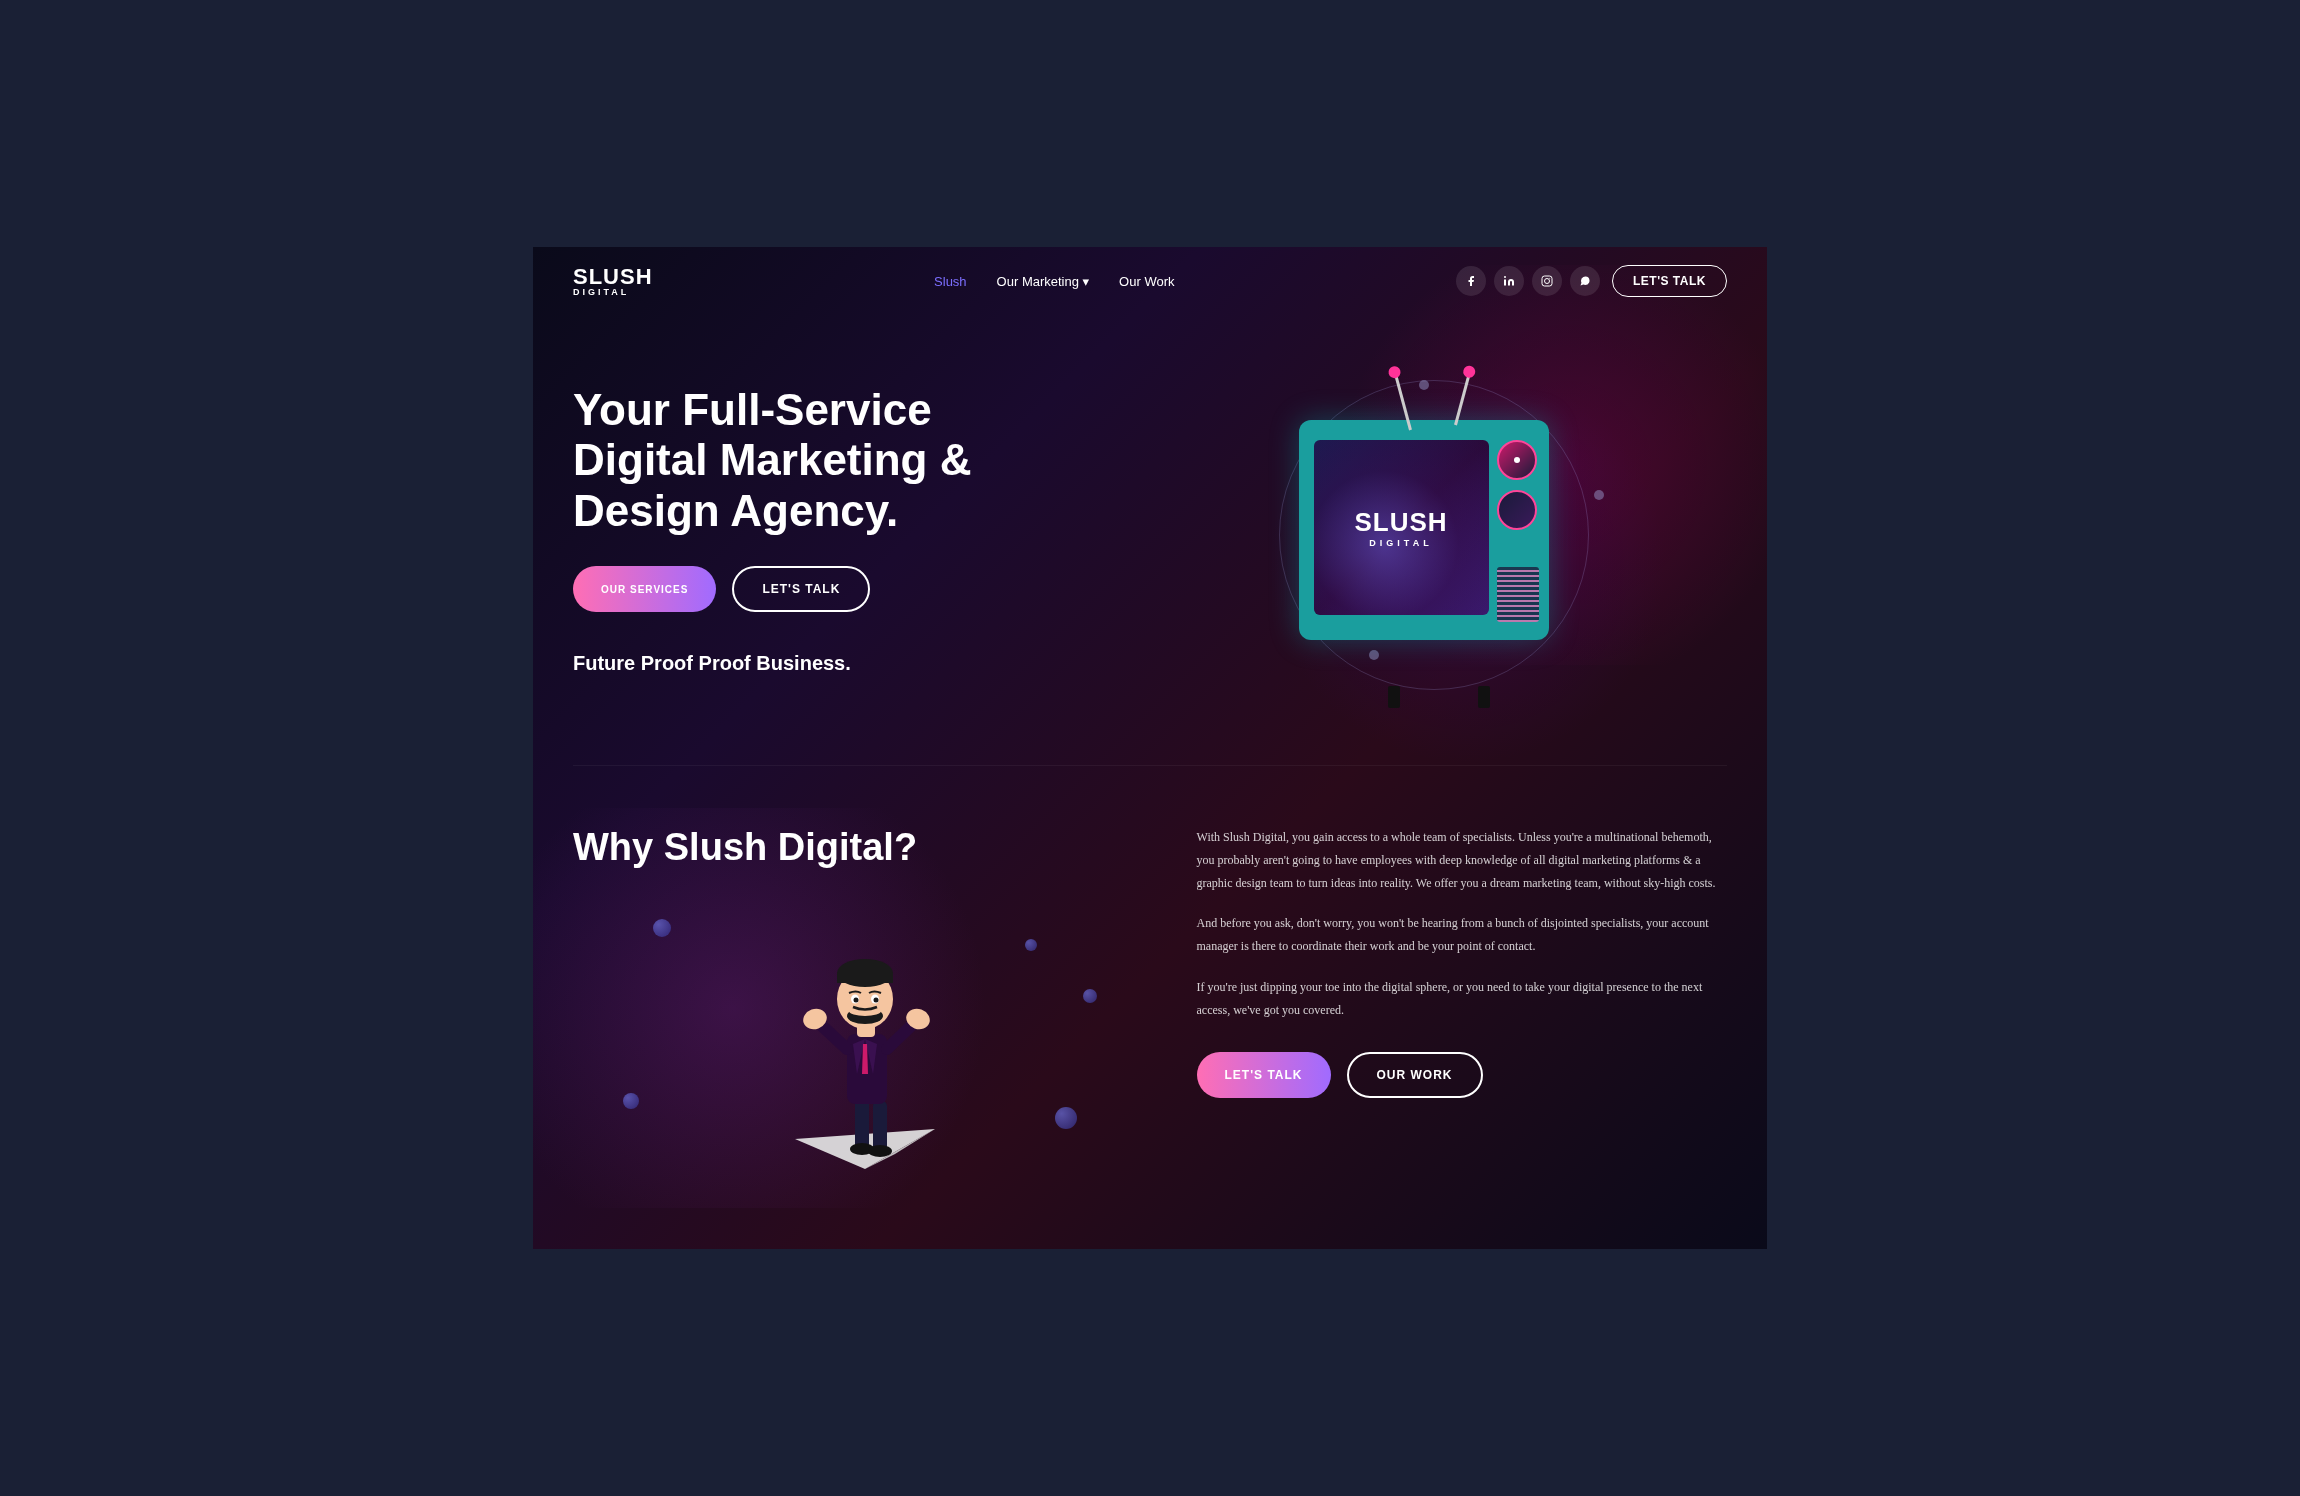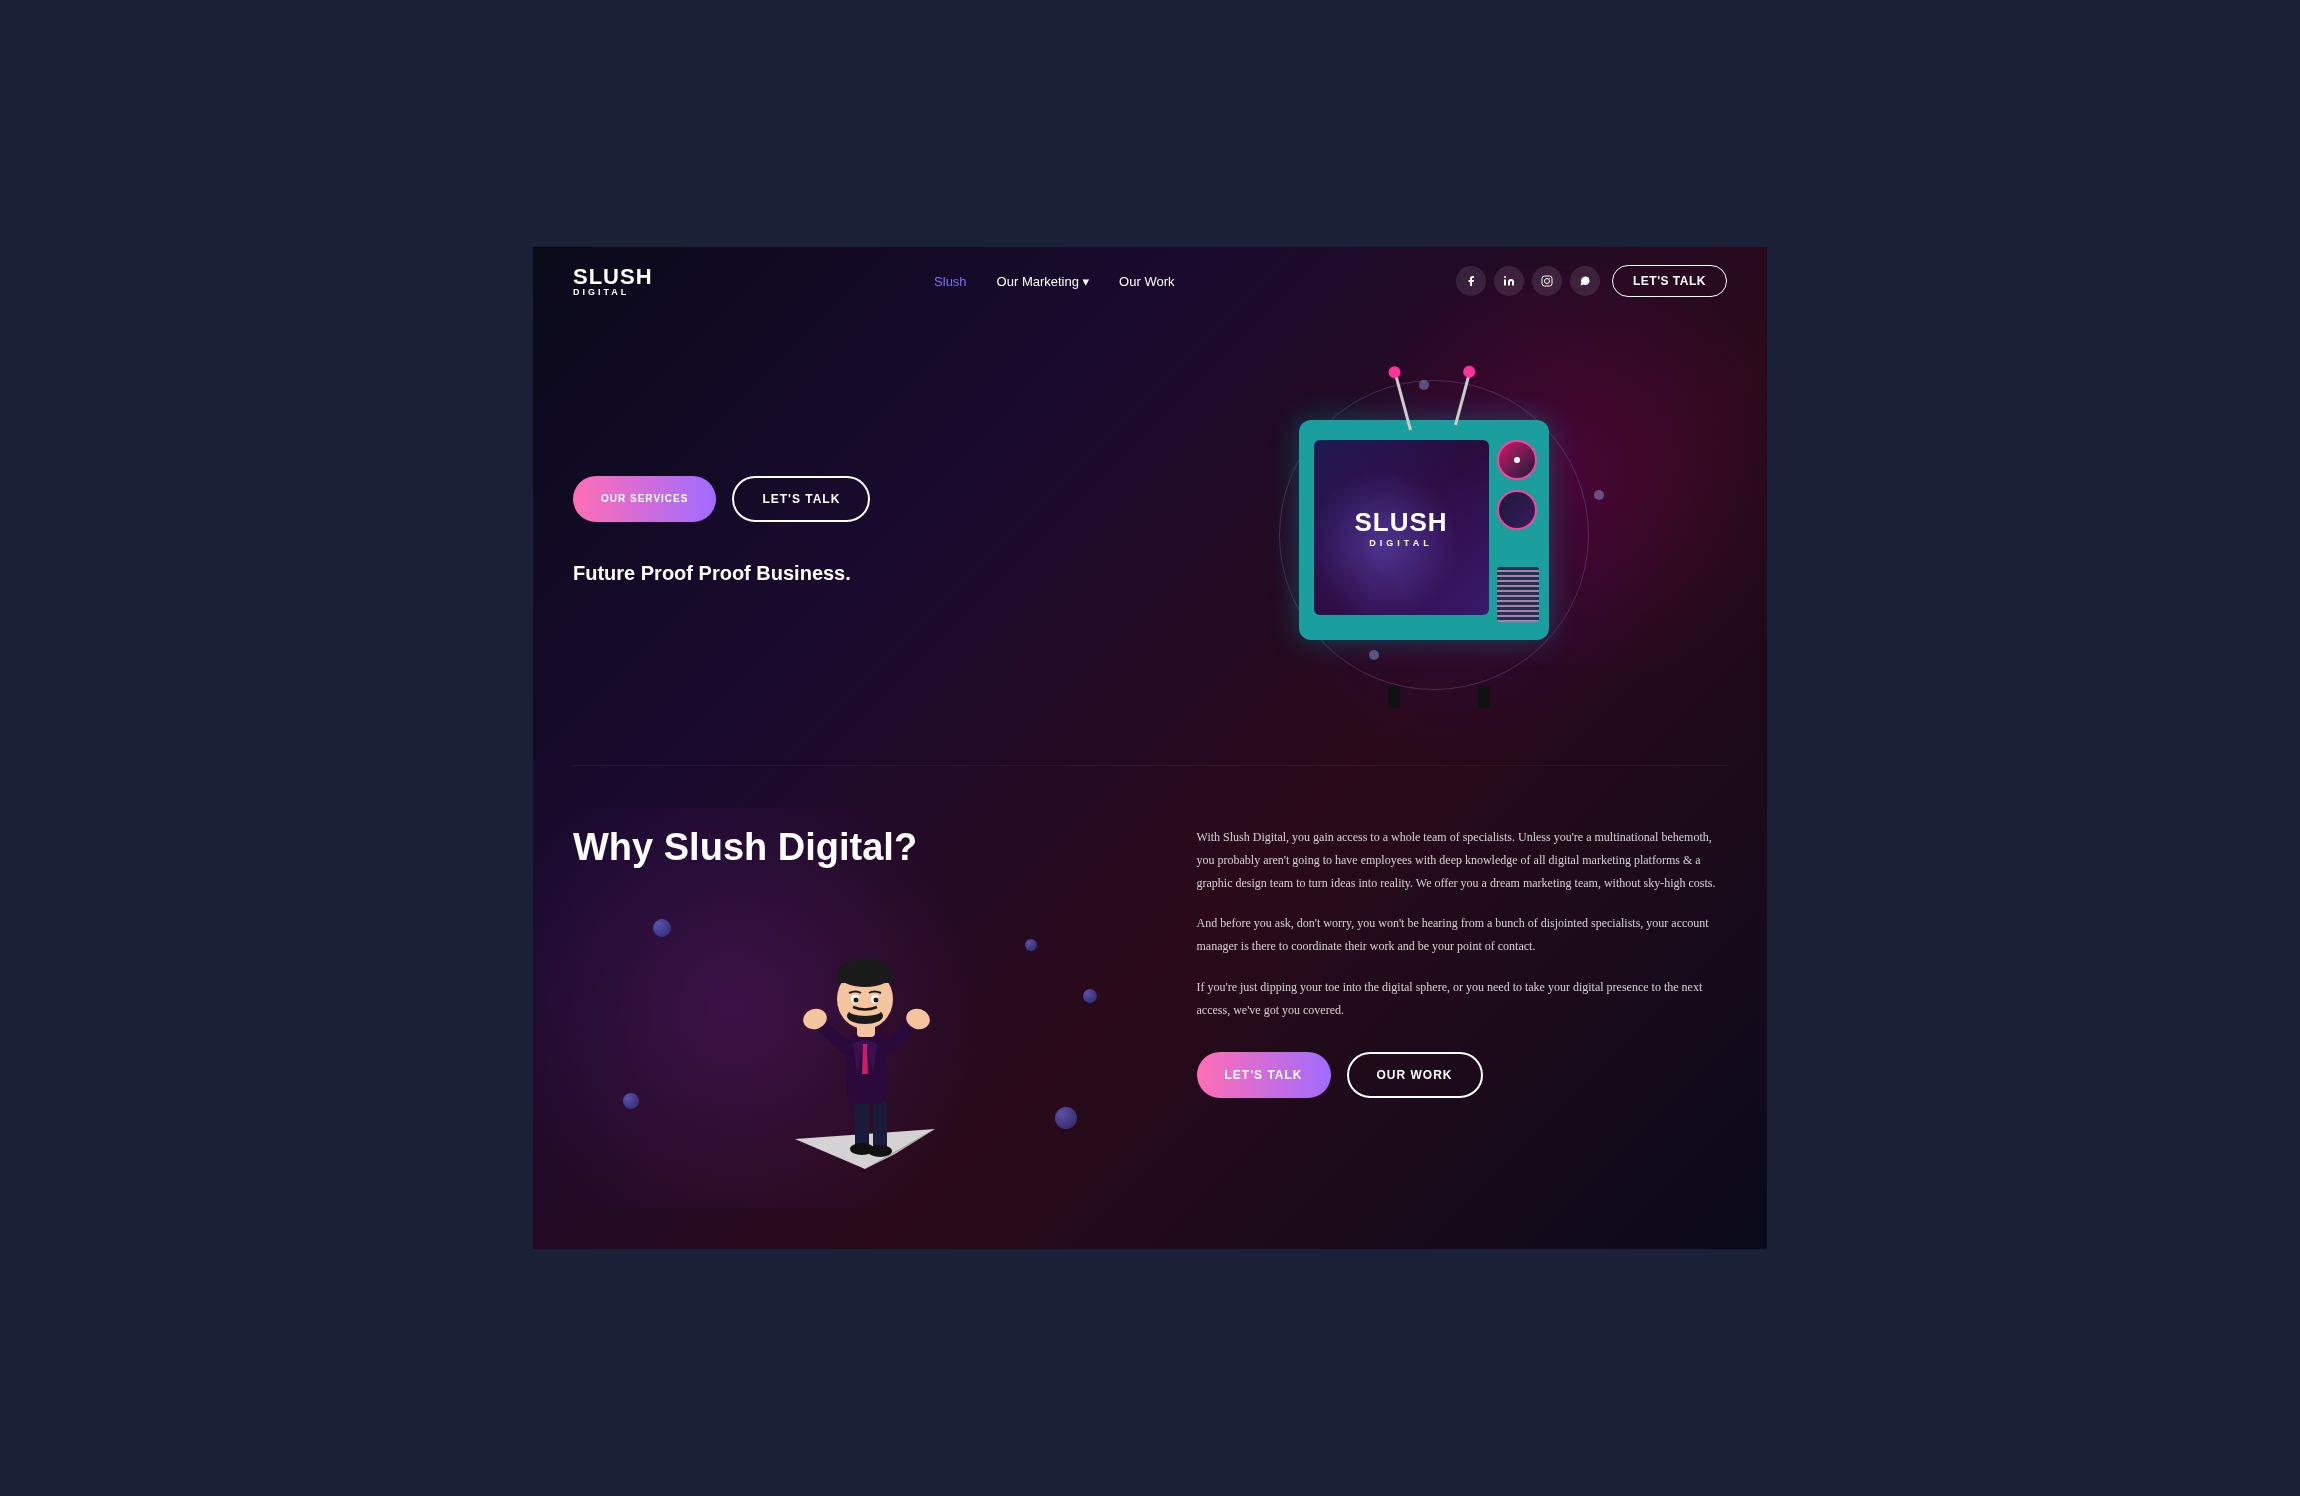--- a/index.html
+++ b/index.html
@@ -539,20 +539,21 @@
       </div>
       <button class="lets-talk-btn-nav">LET'S TALK</button>
     </div>
   </nav>
 
   <section class="hero-section">
     <div class="hero-glow"></div>
     <div class="hero-glow2"></div>
 
     <div class="hero-left">
+      <h1 class="hero-title">Your Full-Service Digital Marketing &amp; Design Agency.</h1>
       <div class="hero-buttons">
         <button class="btn-our-services">OUR SERVICES</button>
         <button class="btn-lets-talk">LET'S TALK</button>
       </div>
       <p class="hero-tagline">Future Proof Proof Business.</p>
     </div>
 
     <div class="hero-right">
 
       <div class="tv-container">

